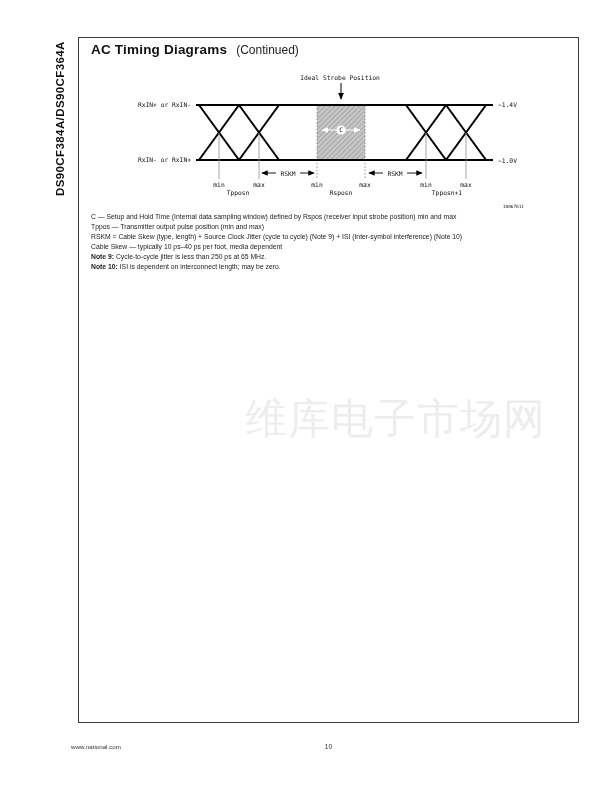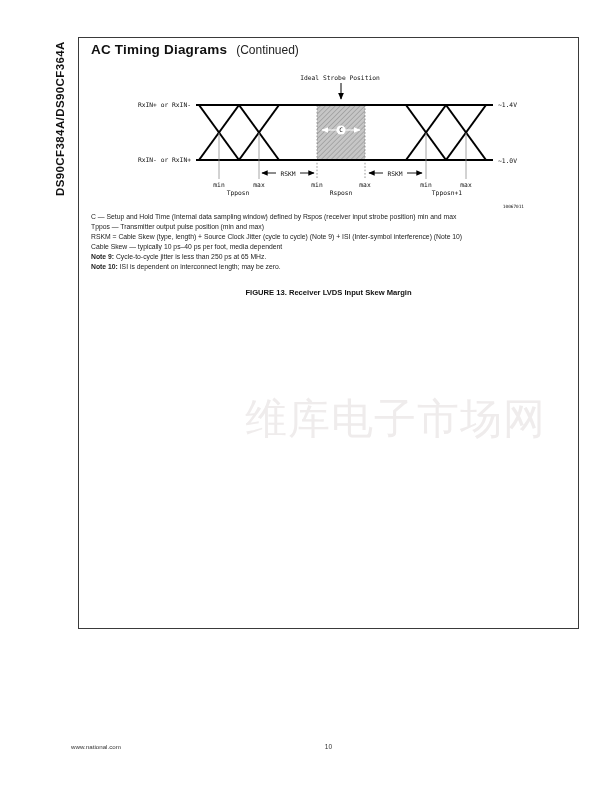--- a/index.html
+++ b/index.html
@@ -9,21 +9,21 @@
   }
   
   .part-number{
     position:absolute;left:54px;top:196px;width:160px;height:15px;
     transform:rotate(-90deg);transform-origin:0 0;
     font-size:11.5px;font-weight:bold;letter-spacing:.4px;white-space:nowrap;
     color:#111;
   }
   
   .page-box{
-    position:absolute;left:78px;top:37px;width:501px;height:592px;
+    position:absolute;left:78px;top:37px;width:501px;height:686px;
     border:1.5px solid #3a3a3a;box-sizing:border-box;background:#fff;
   }
   .heading{
     position:absolute;left:12px;top:4px;display:flex;align-items:baseline;gap:9px;
   }
   .heading .h-main{font-size:13.5px;font-weight:bold;color:#111;letter-spacing:.2px;}
   .heading .h-cont{font-size:12px;color:#222;}
   .diagram-svg{position:absolute;left:7px;top:31px;}
   .notes{
     position:absolute;left:12px;top:174px;width:440px;
@@ -159,21 +159,20 @@
 
     <div class="notes">
       <div><span class="n-prefix"></span><span>C — Setup and Hold Time (Internal data sampling window) defined by Rspos (receiver input strobe position) min and max</span></div>
       <div><span class="n-prefix"></span><span>Tppos — Transmitter output pulse position (min and max)</span></div>
       <div><span class="n-prefix"></span><span>RSKM = Cable Skew (type, length) + Source Clock Jitter (cycle to cycle) (Note 9) + ISI (Inter-symbol interference) (Note 10)</span></div>
       <div><span class="n-prefix"></span><span>Cable Skew — typically 10 ps–40 ps per foot, media dependent</span></div>
       <div><span class="n-prefix">Note 9:</span><span> Cycle-to-cycle jitter is less than 250 ps at 65 MHz.</span></div>
       <div><span class="n-prefix">Note 10:</span><span> ISI is dependent on interconnect length; may be zero.</span></div>
     </div>
 
-    <div class="fig-caption">FIGURE 13. Receiver LVDS Input Skew Margin</div>
 
     <div class="watermark">维库电子市场网</div>
 
   </div>
 
   <div class="footer-left">www.national.com</div>
   <div class="footer-page">10</div>
 
 </div>
 

